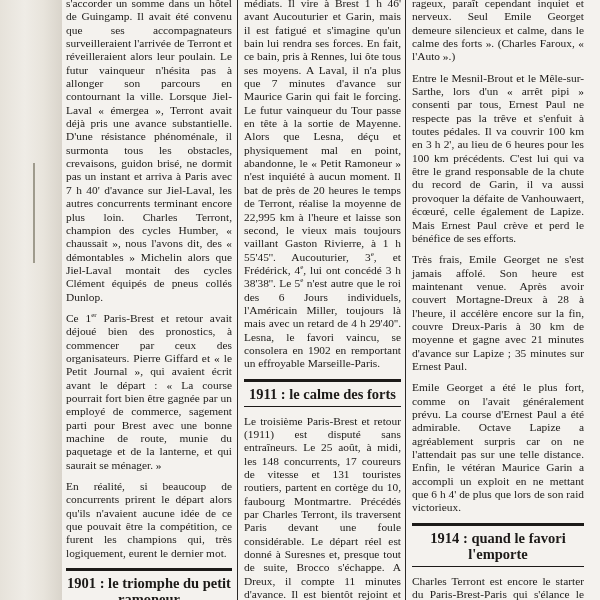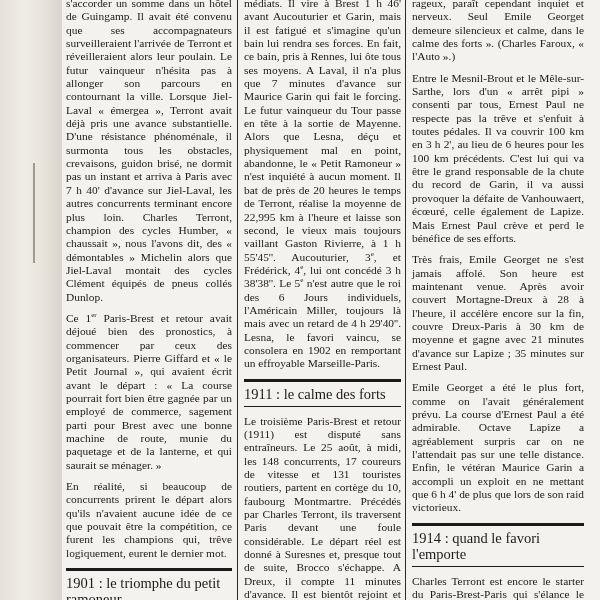--- a/index.html
+++ b/index.html
@@ -55,43 +55,43 @@
       height: 600px;
       background: #2a2826;
     }
     .vr1 { left: 237px; }
     .vr2 { left: 405px; }
     .heading {
       margin: 6px 0 8px 0;
       padding: 4px 0 4px 0;
       border-top: 3px solid #1c1a18;
       border-bottom: 1px solid #1c1a18;
-      text-align: left;
-      font-weight: normal;
+      text-align: center;
+      font-weight: bold;
       font-size: 14.5px;
       line-height: 16px;
     }
     sup { font-size: 7px; line-height: 0; }
   </style>
 </head>
 <body>
 
 <div class="gutter">
   <div class="gutter-line"></div>
 </div>
 
 <div class="page"></div>
 
 <div class="vrule vr1"></div>
 <div class="vrule vr2"></div>
 
 <div class="col col1">
     <p>s'accorder un somme dans un hôtel de Guingamp. Il avait été convenu que ses accompagnateurs surveilleraient l'arrivée de Terront et réveilleraient alors leur poulain. Le futur vainqueur n'hésita pas à allonger son parcours en contournant la ville. Lorsque Jiel-Laval « émergea », Terront avait déjà pris une avance substantielle. D'une résistance phénoménale, il surmonta tous les obstacles, crevaisons, guidon brisé, ne dormit pas un instant et arriva à Paris avec 7 h 40' d'avance sur Jiel-Laval, les autres concurrents terminant encore plus loin. Charles Terront, champion des cycles Humber, « chaussait », nous l'avons dit, des « démontables » Michelin alors que Jiel-Laval montait des cycles Clément équipés de pneus collés Dunlop.</p>
     <p>Ce 1<sup>er</sup> Paris-Brest et retour avait déjoué bien des pronostics, à commencer par ceux des organisateurs. Pierre Giffard et « le Petit Journal », qui avaient écrit avant le départ : « La course pourrait fort bien être gagnée par un employé de commerce, sagement parti pour Brest avec une bonne machine de route, munie du paquetage et de la lanterne, et qui saurait se ménager. »</p>
-    <p>En réalité, si beaucoup de concurrents prirent le départ alors qu'ils n'avaient aucune idée de ce que pouvait être la compétition, ce furent les champions qui, trêve logiquement, eurent le dernier mot.</p>
+    <p>En réalité, si beaucoup de concurrents prirent le départ alors qu'ils n'avaient aucune idée de ce que pouvait être la compétition, ce furent les champions qui, très logiquement, eurent le dernier mot.</p>
     <div class="heading">1901 : le triomphe du petit ramoneur</div>
   </div>
 <div class="col col2">
     <p>médiats. Il vire à Brest 1 h 46' avant Aucouturier et Garin, mais il est fatigué et s'imagine qu'un bain lui rendra ses forces. En fait, ce bain, pris à Rennes, lui ôte tous ses moyens. A Laval, il n'a plus que 7 minutes d'avance sur Maurice Garin qui fait le forcing. Le futur vainqueur du Tour passe en tête à la sortie de Mayenne. Alors que Lesna, déçu et physiquement mal en point, abandonne, le « Petit Ramoneur » n'est inquiété à aucun moment. Il bat de près de 20 heures le temps de Terront, réalise la moyenne de 22,995 km à l'heure et laisse son second, le vieux mais toujours vaillant Gaston Rivierre, à 1 h 55'45''. Aucouturier, 3<sup>e</sup>, et Frédérick, 4<sup>e</sup>, lui ont concédé 3 h 38'38''. Le 5<sup>e</sup> n'est autre que le roi des 6 Jours individuels, l'Américain Miller, toujours là mais avec un retard de 4 h 29'40''. Lesna, le favori vaincu, se consolera en 1902 en remportant un effroyable Marseille-Paris.</p>
     <div class="heading">1911 : le calme des forts</div>
     <p>Le troisième Paris-Brest et retour (1911) est disputé sans entraîneurs. Le 25 août, à midi, les 148 concurrents, 17 coureurs de vitesse et 131 touristes routiers, partent en cortège du 10, faubourg Montmartre. Précédés par Charles Terront, ils traversent Paris devant une foule considérable. Le départ réel est donné à Suresnes et, presque tout de suite, Brocco s'échappe. A Dreux, il compte 11 minutes d'avance. Il est bientôt rejoint et abandonne. Sept coureurs font très tôt la décision : E. Georget, Lapize, Vanhouwaert, Cornet, Ernest Paul, Trousselier et Cruchon. Trousselier est lâché avant Brest atteint par les leaders à la moyenne horaire de 23,714 km. Sur le chemin du retour, dans la nuit, les suiveurs assistent à une promenade monotone : on atteint difficilement le 20 km à l'heure. Une première dislocation se produit avant Rennes où Vanhouwaert, très actif, passe avec 2 minutes d'avance sur Emile Georget. Henri Cornet n'est pas loin. Il fournit un gros effort. Son allure est « terrifiante » (« l'Auto ») : il roule à 35 à l'heure ! Il rejoint Georget 23 km après Rennes et tous deux tombent très vite sur Vanhouwaert. Du coup, les leaders ralentissent, la moyenne descend à 18 et enfin</p>
   </div>
 <div class="col col3">
     <p>rageux, paraît cependant inquiet et nerveux. Seul Emile Georget demeure silencieux et calme, dans le calme des forts ». (Charles Faroux, « l'Auto ».)</p>
     <p>Entre le Mesnil-Brout et le Mêle-sur-Sarthe, lors d'un « arrêt pipi » consenti par tous, Ernest Paul ne respecte pas la trêve et s'enfuit à toutes pédales. Il va couvrir 100 km en 3 h 2', au lieu de 6 heures pour les 100 km précédents. C'est lui qui va être le grand responsable de la chute du record de Garin, il va aussi provoquer la défaite de Vanhouwaert, écœuré, celle également de Lapize. Mais Ernest Paul crève et perd le bénéfice de ses efforts.</p>

